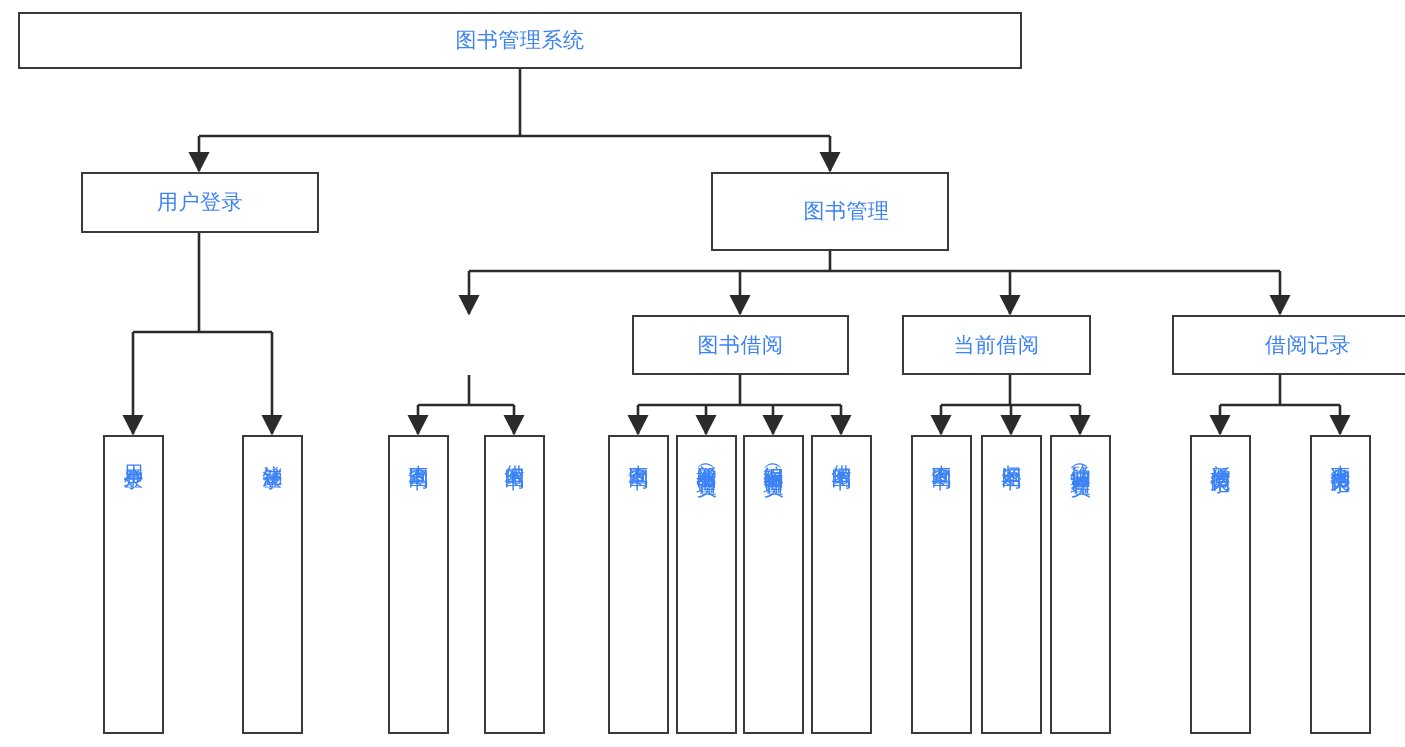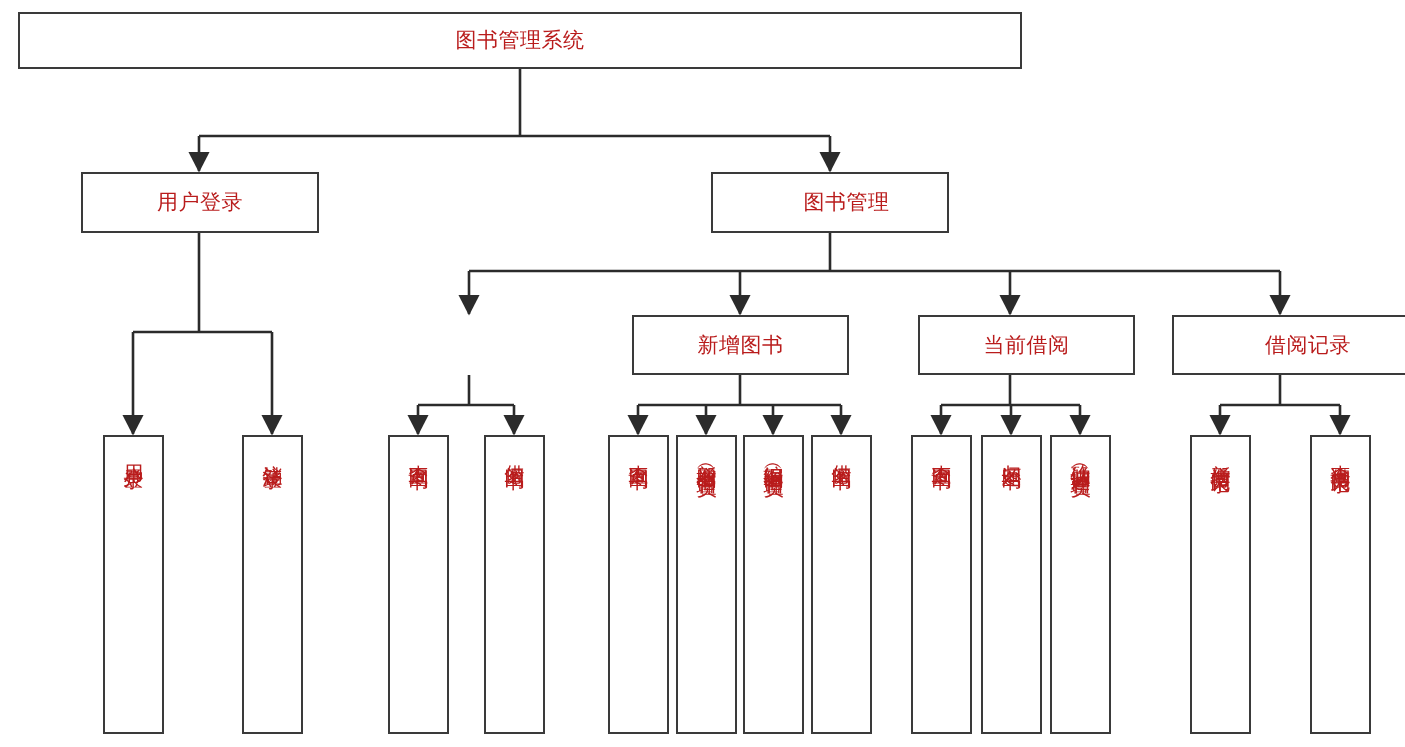--- a/index.html
+++ b/index.html
@@ -33,21 +33,21 @@
     background: #ffffff;
     border: 2.5px solid #3a3a3a;
     display: flex;
     align-items: center;
     justify-content: center;
     z-index: 3;
   }
   .node-label {
     font-size: 21px;
     line-height: 1.05;
-    color: #b91c1c;
+    color: #3b82f6;
     letter-spacing: 0.5px;
     white-space: nowrap;
     text-align: right;
   }
   .node.vertical {
     align-items: flex-start;
     padding-top: 12px;
   }
   .node.vertical .node-label {
     writing-mode: vertical-rl;
@@ -117,28 +117,28 @@
       </g>
   </svg>
 
   <div class="node" id="node-root" style="left: 18px; top: 12px; width: 1004px; height: 57px;">
     <span class="node-label">图书管理系统</span>
   </div>
 
   <div class="node" id="node-l2-0" style="left: 81px; top: 172px; width: 238px; height: 61px;">
     <span class="node-label">用户登录</span>
   </div>
-  <div class="node" id="node-l2-1" style="left: 711px; top: 172px; width: 238px; height: 61px; padding-left: 33px;">
+  <div class="node" id="node-l2-1" style="left: 711px; top: 172px; width: 238px; height: 79px; padding-left: 33px;">
     <span class="node-label">图书管理</span>
   </div>
 
   <div class="node" id="node-l3-1" style="left: 632px; top: 315px; width: 217px; height: 60px;">
-    <span class="node-label">新增图书</span>
+    <span class="node-label">图书借阅</span>
   </div>
-  <div class="node" id="node-l3-2" style="left: 902px; top: 315px; width: 217px; height: 60px; margin-left: 16px;">
+  <div class="node" id="node-l3-2" style="left: 902px; top: 315px; width: 189px; height: 60px;">
     <span class="node-label">当前借阅</span>
   </div>
   <div class="node" id="node-l3-3" style="left: 1172px; top: 315px; width: 256px; height: 60px; padding-left: 16px;">
     <span class="node-label">借阅记录</span>
   </div>
 
   <div class="node vertical" id="node-leaf-0" style="left: 103px; top: 435px; width: 61px; height: 299px;">
     <span class="node-label">用户登录</span>
   </div>
   <div class="node vertical" id="node-leaf-1" style="left: 242px; top: 435px; width: 61px; height: 299px;">

